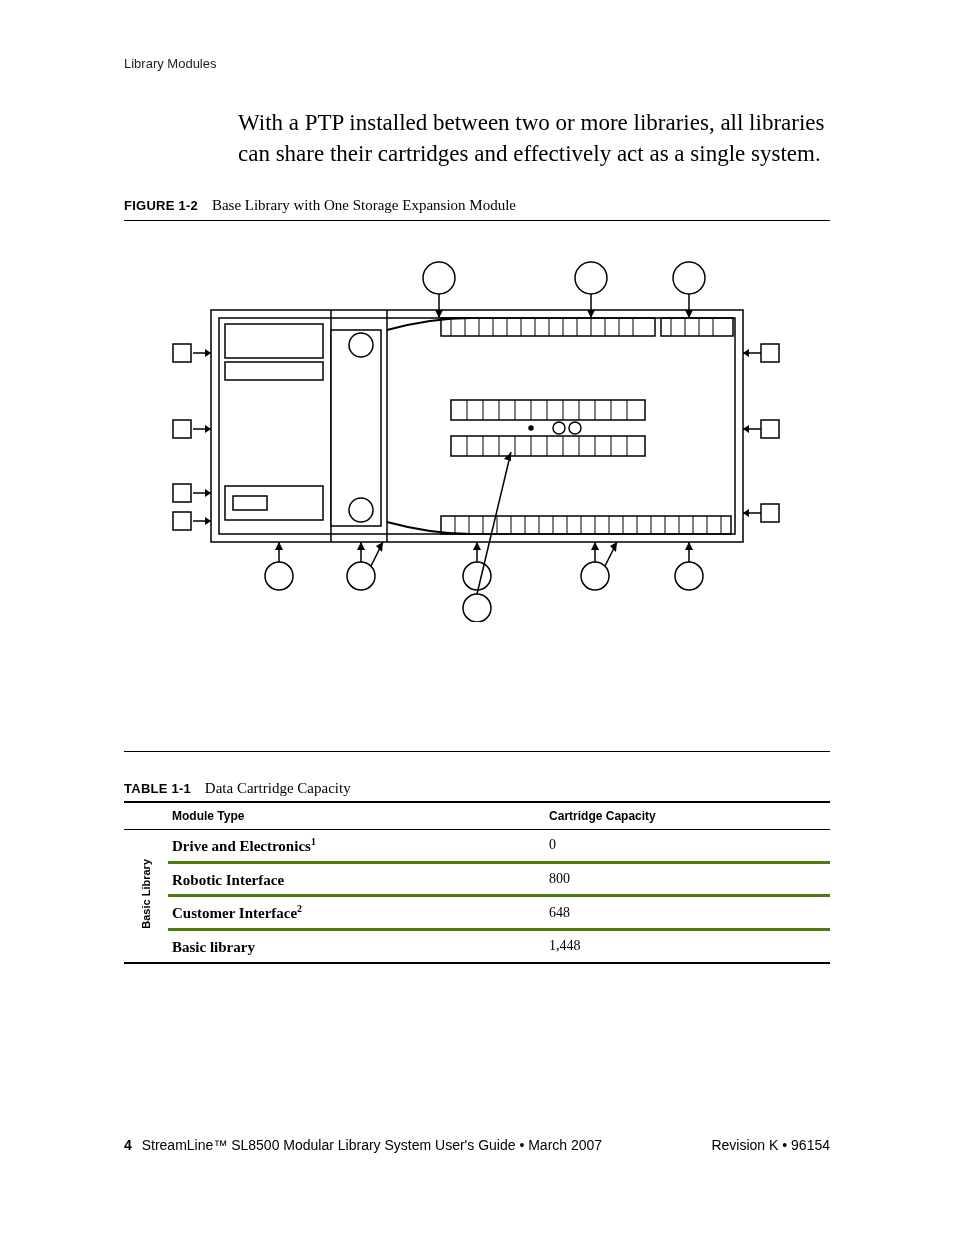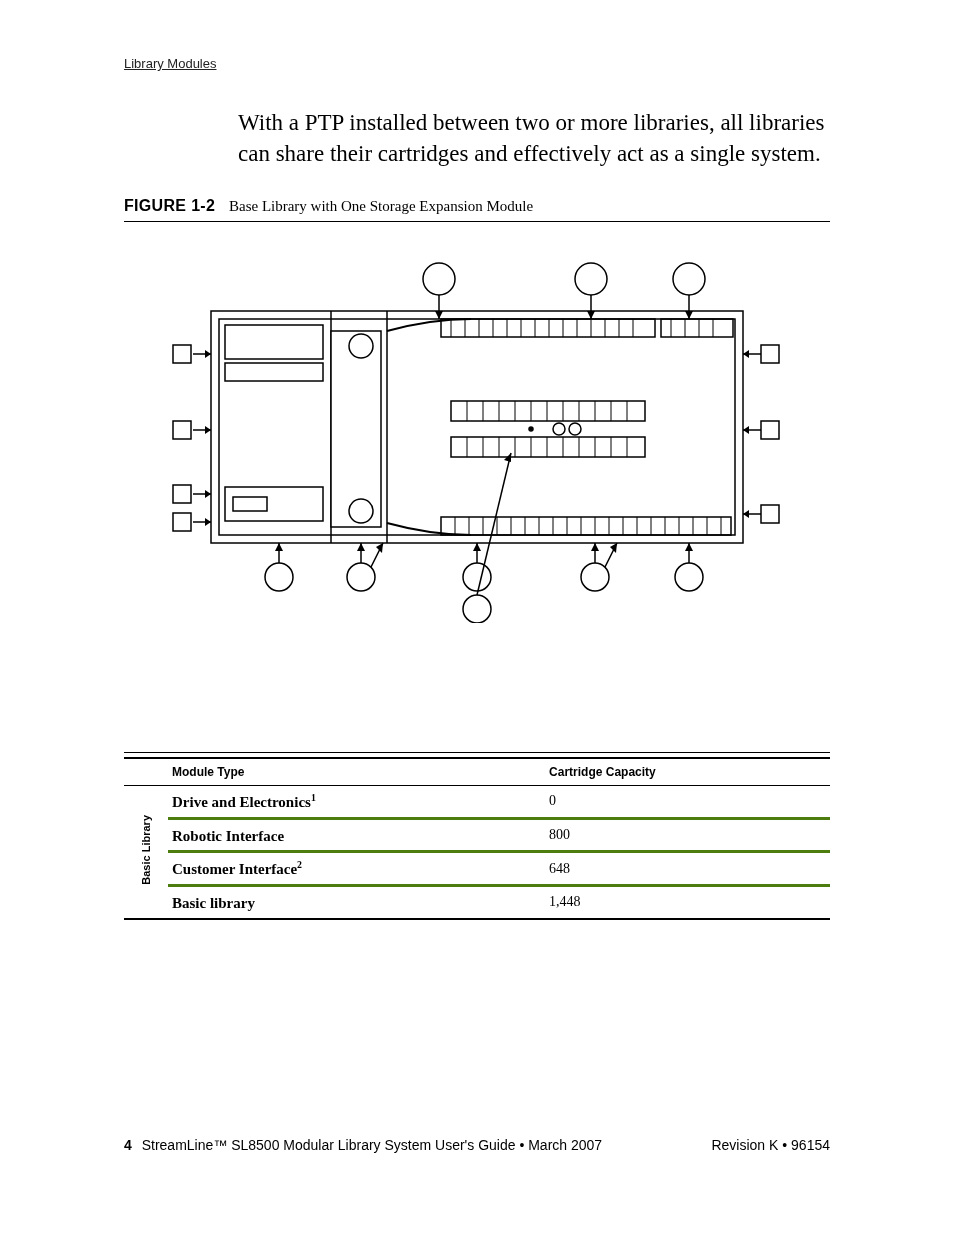--- a/index.html
+++ b/index.html
@@ -15,35 +15,34 @@
     height: 1235px;
     box-sizing: border-box;
     padding: 56px 124px 70px 124px;
     position: relative;
   }
   .running-head {
     font-family: Arial, Helvetica, sans-serif;
     font-size: 13px;
     color: #222;
     margin-bottom: 36px;
-    text-decoration: underline;
   }
   .body-text {
     margin-left: 114px;
     font-size: 23px;
     line-height: 1.35;
   }
   .caption-line {
     margin-top: 28px;
     font-size: 15px;
   }
   .caption-label {
     font-family: Arial, Helvetica, sans-serif;
     font-weight: bold;
-    font-size: 16px;
+    font-size: 13px;
     letter-spacing: 0.02em;
   }
   .caption-title {
     margin-left: 10px;
   }
   .figure-rule {
     border: 0;
     border-top: 1px solid #000;
     margin: 6px 0 0 0;
   }
@@ -310,20 +309,24 @@
       <circle cx="306" cy="358" r="14"></circle>
       <line x1="306" y1="344" x2="340" y2="202"></line>
         <polygon points="340,202 333,209 340,211" fill="#000" stroke="none"></polygon>
     </svg>
   </div>
 
   <hr class="figure-close-rule">
 
 
 
+  <div class="table-caption-line">
+    <span class="caption-label">TABLE 1-1</span>
+    <span class="caption-title">Data Cartridge Capacity</span>
+  </div>
 
   <table class="data-table">
     <thead>
       <tr>
         <th class="spacer"></th>
         <th>Module Type</th>
         <th>Cartridge Capacity</th>
       </tr>
     </thead>
     <tbody>

